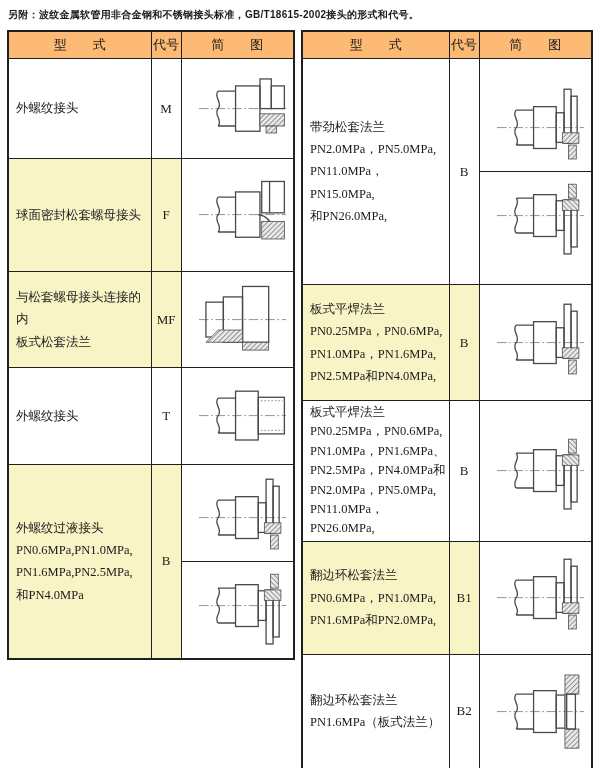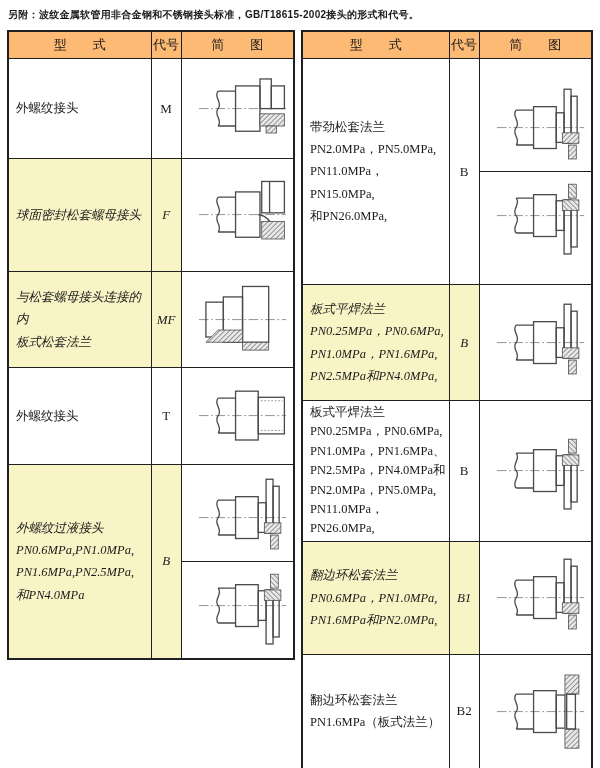--- a/index.html
+++ b/index.html
@@ -10,21 +10,21 @@
          font-weight:bold;font-size:10px;letter-spacing:.3px;
          padding:3px 1px 8px 1px;white-space:nowrap;}
   .tables{display:flex;gap:6px;align-items:flex-start;}
   table{border-collapse:collapse;table-layout:fixed;border:2px solid #1f1f1f;}
   td,th{border:1px solid #1f1f1f;padding:0;vertical-align:middle;}
   th{background:#fdba74;font-weight:normal;font-size:13px;height:26px;}
   td.type{font-size:12.5px;text-align:left;padding:2px 3px 2px 7px;
           white-space:pre-line;line-height:1.78;}
   td.code{font-size:13px;text-align:center;}
   td.diag-cell{background:#ffffff;}
-  tr.hl td.type, tr.hl td.code{background:#f8f4c6;font-style:italic;}
+  tr.hl td.type, tr.hl td.code{background:#f8f4c6;}
   .diag{height:100%;display:flex;align-items:center;justify-content:center;}
   .diag svg{width:94%;height:94%;}
   .split{display:flex;flex-direction:column;height:100%;}
   .split > .half{flex:1 1 50%;min-height:0;}
   .split > .half:first-child{border-bottom:1px solid #1f1f1f;}
   svg .ln{stroke:#4a4a4a;fill:none;stroke-width:1.5;}
   svg .h{stroke:#4a4a4a;fill:url(#hatch);stroke-width:0.9;}
   svg .cl{stroke:#666;stroke-width:0.8;stroke-dasharray:11 3 2 3;fill:none;}
   svg .dot{stroke:#666;stroke-width:0.8;stroke-dasharray:2 2;fill:none;}
 </style>

